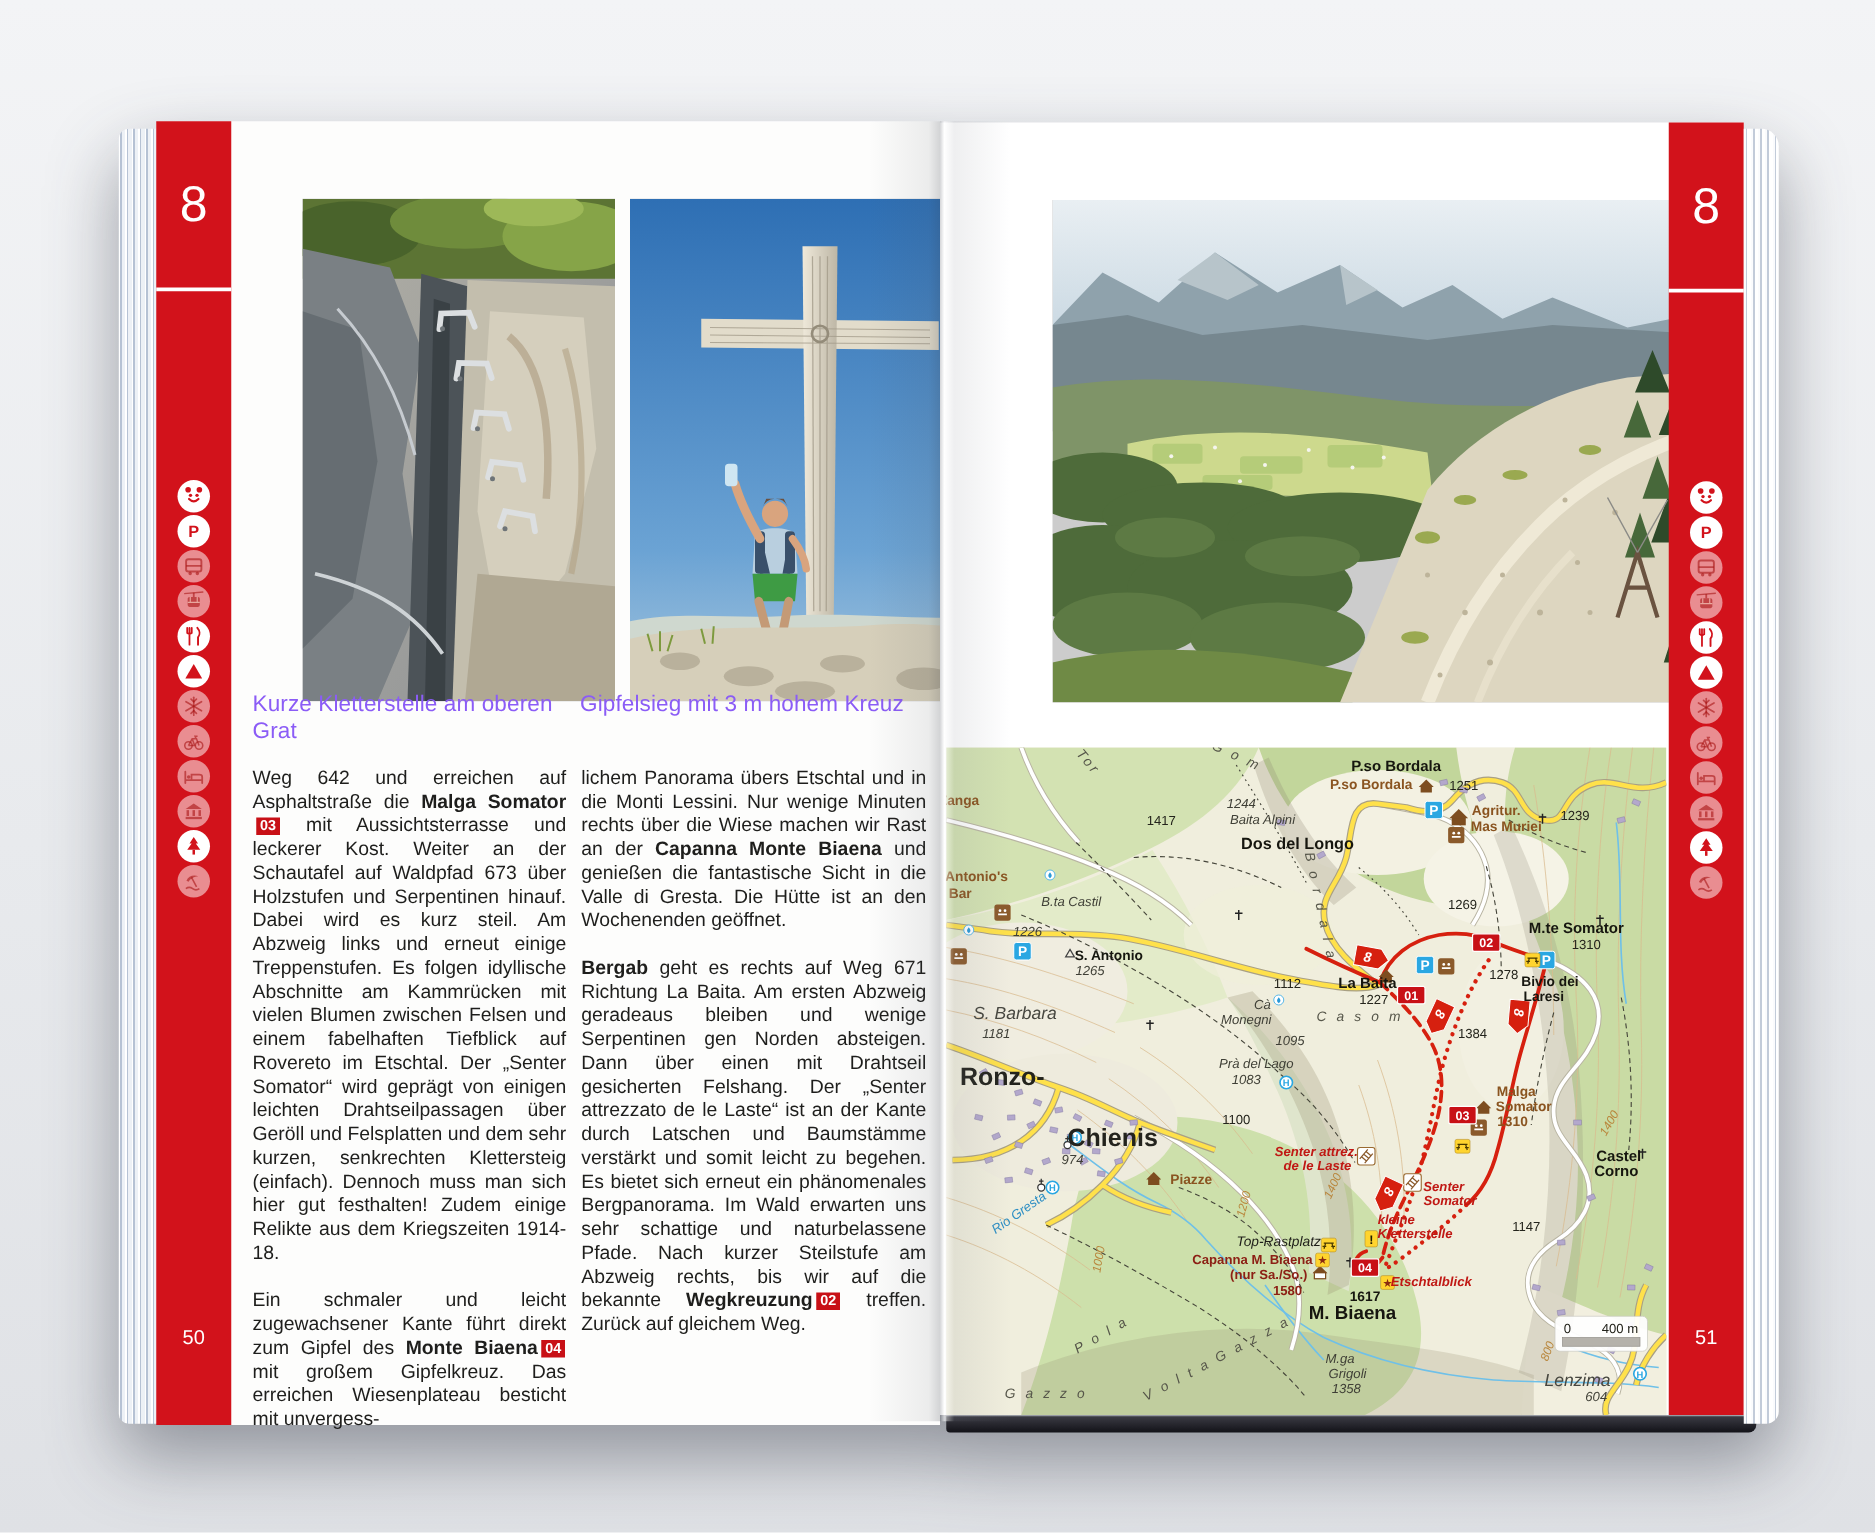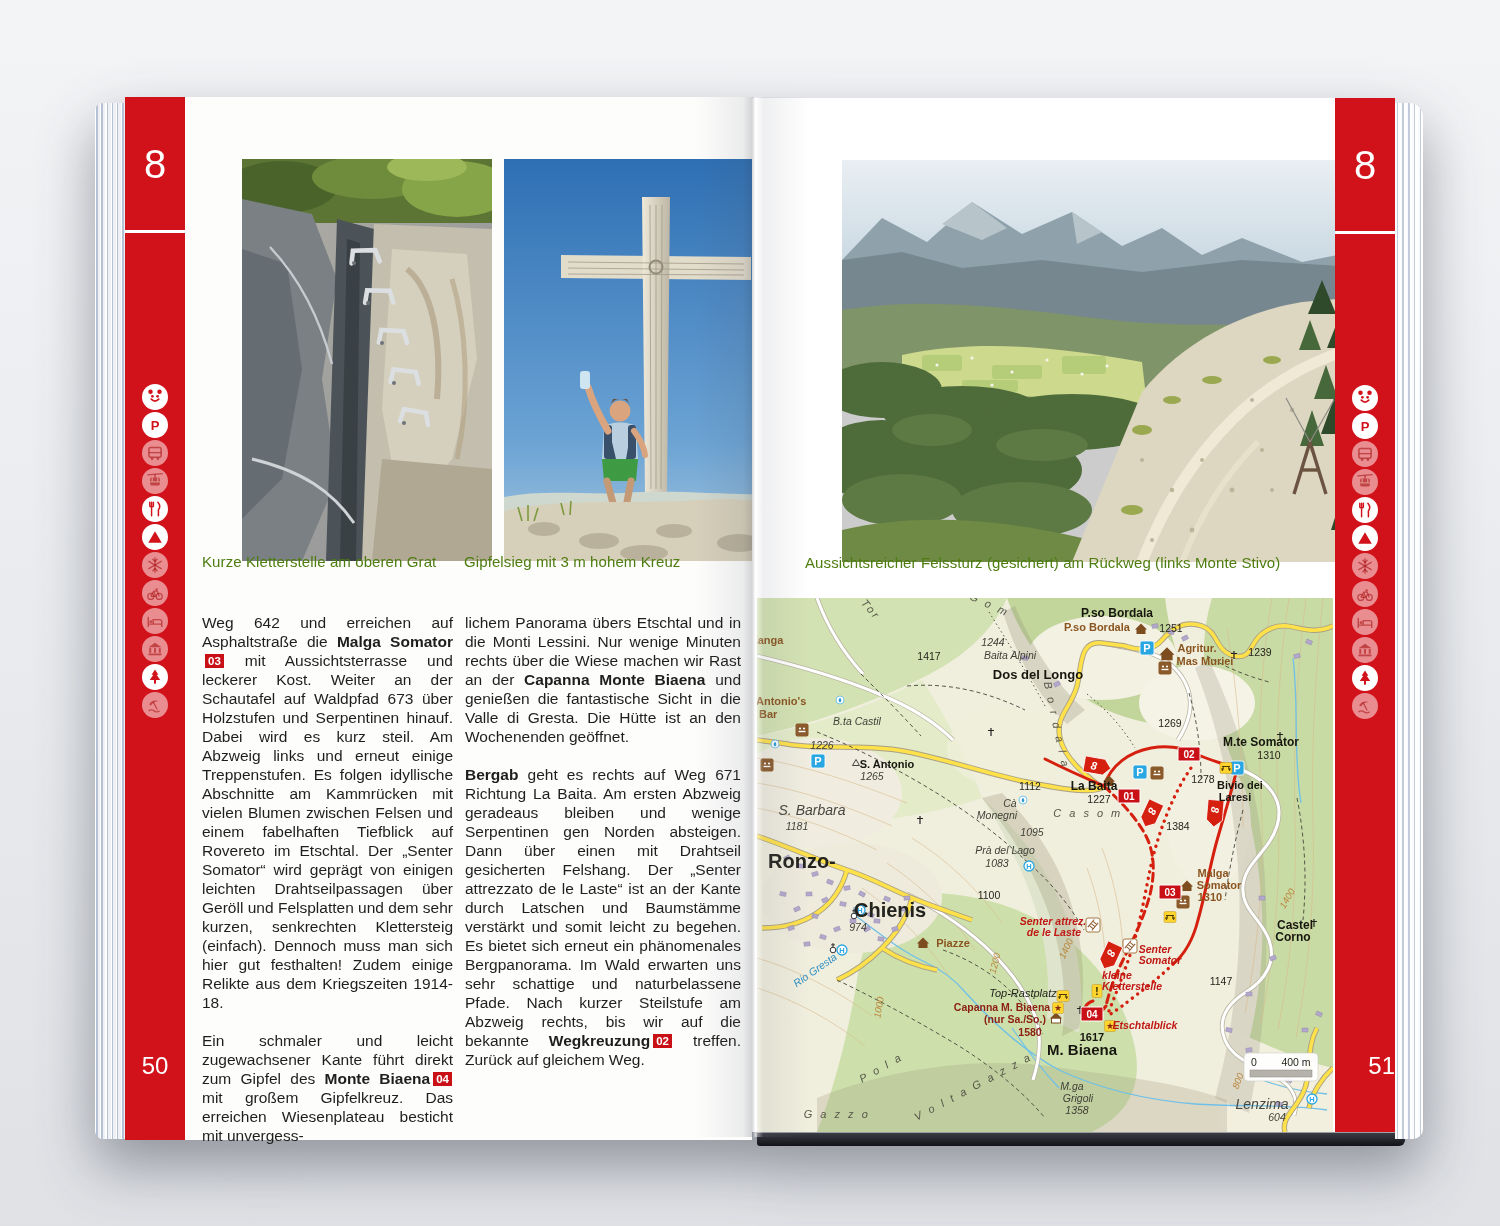--- a/index.html
+++ b/index.html
@@ -28,30 +28,30 @@
   .sidebar{position:absolute;top:0;width:60px;height:100%;background:var(--kompass-red);}
   .sidebar.sb-left{left:0;}
   .sidebar.sb-right{right:0;}
   .tab{height:133px;border-bottom:3px solid #ffffff;display:flex;align-items:center;justify-content:center;}
   .tab-num{color:#fff;font-size:40px;font-weight:400;line-height:1;}
   .ico-col{margin-top:150px;display:flex;flex-direction:column;align-items:center;}
   .ico{width:26px;height:26px;border-radius:50%;margin:1px 0;display:flex;align-items:center;justify-content:center;}
   .ico svg{width:18px;height:18px;display:block;}
   .ico.on{background:#ffffff;color:var(--kompass-red);--icobg:#ffffff;}
   .ico.off{background:rgba(255,255,255,.52);color:rgba(170,25,25,.62);--icobg:#e9a79e;}
-  .pagenum{position:absolute;width:100%;text-align:center;color:#fff;font-size:24px;}
+  .pagenum{position:absolute;width:100%;text-align:center;color:#fff;font-size:16px;}
   .sb-left .pagenum{bottom:60px;}
-  .sb-right .pagenum{bottom:52px;text-align:right;}
+  .sb-right .pagenum{bottom:52px;}
   
   .photo{position:absolute;overflow:hidden;background:#ccc;}
   .photo svg{display:block;width:100%;height:100%;}
   #photo1{left:77px;top:46px;width:250px;height:402px;}
   #photo2{left:339px;top:46px;width:277px;height:402px;}
   #photo3{left:50px;top:46px;width:531px;height:402px;}
-  .cap{position:absolute;color:#4d7c0f;font-size:15px;letter-spacing:.1px;}
+  .cap{position:absolute;color:#8b5cf6;font-size:18px;letter-spacing:.1px;}
   #cap1{left:77px;top:456px;width:260px;}
   #cap2{left:339px;top:456px;width:280px;}
   #cap3{left:53px;top:456px;width:540px;}
   .col{position:absolute;top:516px;color:#1e1e1c;}
   .col p{margin:0 0 19px 0;font-size:15.5px;line-height:19px;text-align:justify;}
   #col1{left:77px;width:251px;}
   #col2{left:340px;width:276px;}
   .b{font-weight:700;}
   .wbadge{display:inline-block;background:var(--badge-red);color:#fff;font-weight:700;
       font-size:11.5px;line-height:14px;padding:0 3px;margin:0 1px 0 3px;vertical-align:1.5px;}
@@ -373,21 +373,20 @@
         <g fill="#47683a">
           <path d="M468,160 l11,30 h-22 Z M484,205 l12,34 h-24 Z M470,250 l12,36 h-24 Z"></path>
         </g>
         <g stroke="#6a5340" stroke-width="3.4" fill="none">
           <path d="M452,334 L468,282 L484,334"></path>
             <path d="M459,310 H478"></path>
         </g>
         <path d="M468,282 L444,238 M468,282 L492,240" stroke="#8b8b86" stroke-width="1.2"></path>
       </svg>
     </figure>
-    <figcaption class="cap" id="cap3">Aussichtsreicher Felssturz (gesichert) am Rückweg (links Monte Stivo)</figcaption>
 
     <div class="mapbox">
       <svg id="mapsvg" width="576" height="534" viewBox="0 0 576 534">
         <rect width="576" height="534" fill="#f0eedd"></rect>
         <g>
           <path d="M0,0 H250 C235,35 205,60 165,80 C120,102 60,125 0,138 Z" fill="#d3e2b2"></path>
           <path d="M250,0 C262,35 285,70 320,95 C355,120 400,132 455,128 C432,95 415,55 408,0 Z" fill="#c2d69b"></path>
           <path d="M455,0 H576 V534 H460 C485,480 502,420 505,350 C508,275 492,195 462,130 C448,95 440,50 455,0 Z" fill="#c9dba4"></path>
           <path d="M0,138 C60,128 120,105 165,82 C190,120 210,160 225,200 C180,215 120,225 60,228 L0,230 Z" fill="#e3ebc9"></path>
           <path d="M120,300 C180,288 245,298 295,330 C340,360 368,402 378,450 C386,492 368,518 335,534 H60 C82,478 95,415 102,370 Z" fill="#cde0ab"></path>

